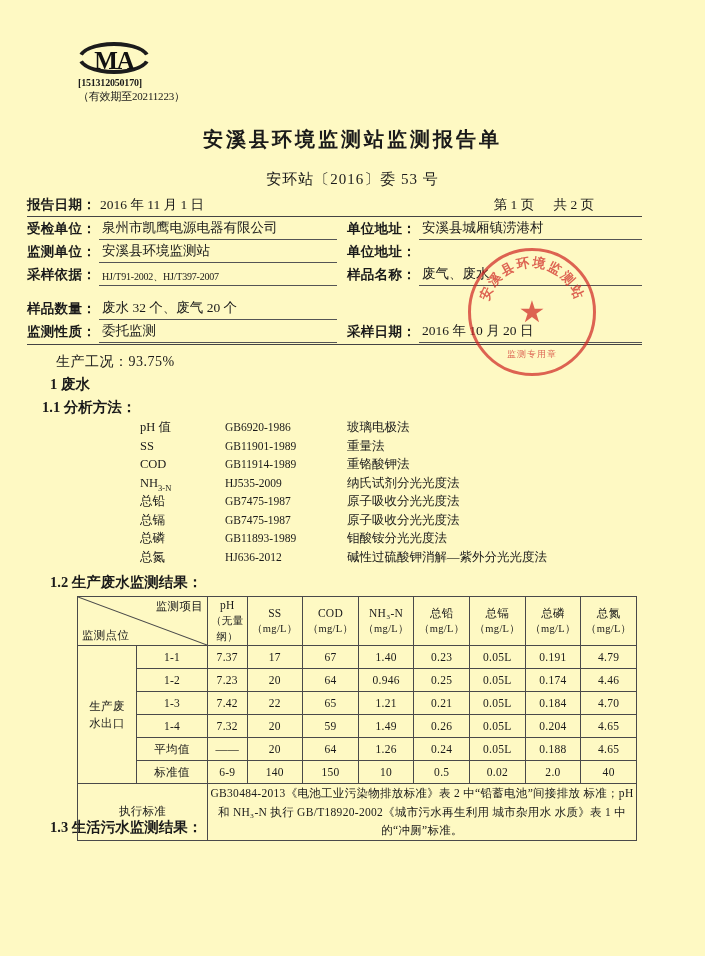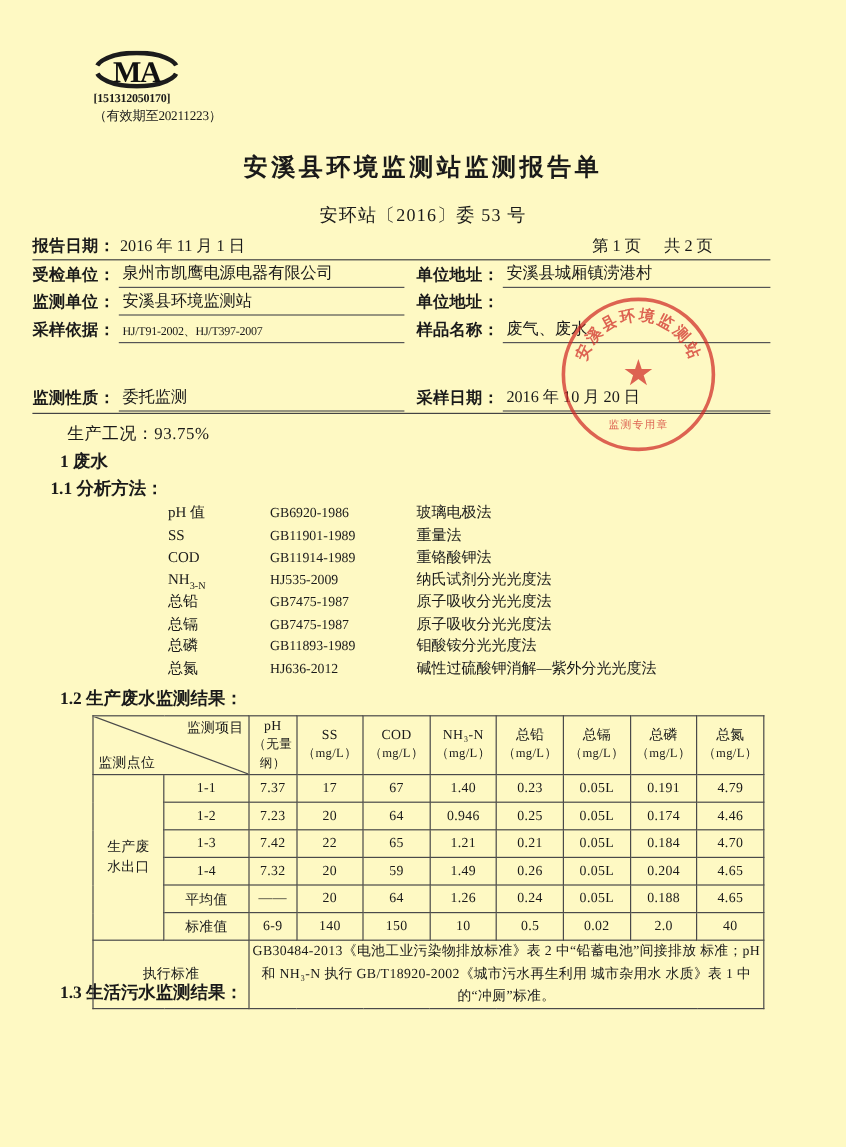--- a/index.html
+++ b/index.html
@@ -327,20 +327,24 @@
         <span class="val small">HJ/T91-2002、HJ/T397-2007</span>
       </span>
       <span class="gap"></span>
       <span class="cell cell-right">
         <span class="lbl">样品名称：</span>
         <span class="val">废气、废水</span>
       </span>
     </div>
 
     <div class="hdr-row two" style="min-height:34px">
+      <span class="cell cell-left">
+        <span class="lbl">样品数量：</span>
+        <span class="val">废水 32 个、废气 20 个</span>
+      </span>
       <span class="gap"></span>
     </div>
 
     <div class="hdr-row two">
       <span class="cell cell-left">
         <span class="lbl">监测性质：</span>
         <span class="val">委托监测</span>
       </span>
       <span class="gap"></span>
       <span class="cell cell-right">

